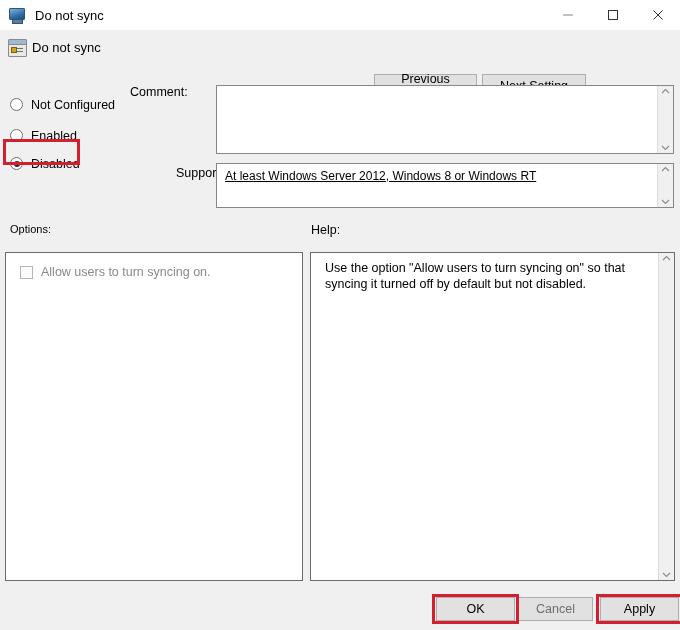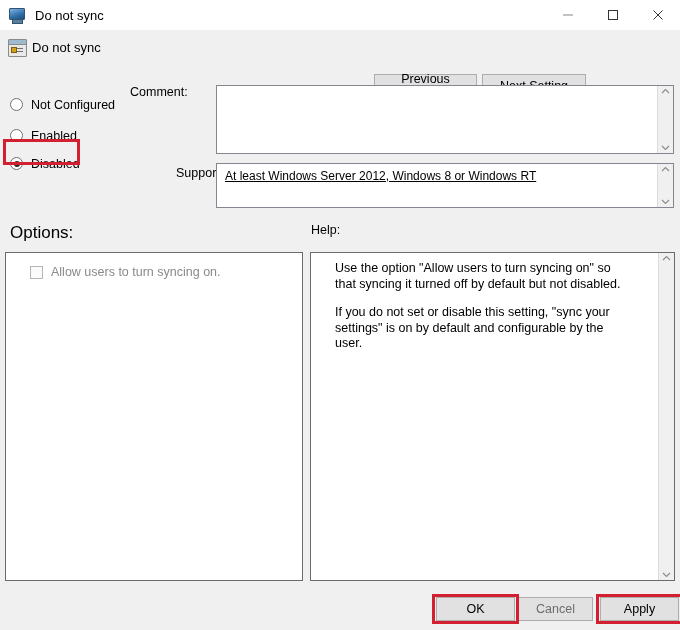--- a/index.html
+++ b/index.html
@@ -230,21 +230,21 @@
     align-items: center;
     padding: 2px 0;
     box-sizing: border-box;
   }
   .vscroll svg { display: block; }
 
   
   #options-label {
     position: absolute;
     left: 10px; top: 223px;
-    font-size: 17px;
+    font-size: 11px;
   }
   #help-label {
     position: absolute;
     left: 311px; top: 223px;
     font-size: 12.5px;
   }
   .panel {
     position: absolute;
     background: #ffffff;
     border: 1px solid #6b6b6b;
@@ -254,21 +254,21 @@
   #options-panel {
     left: 5px; top: 252px;
     width: 298px; height: 329px;
   }
   #help-panel {
     left: 310px; top: 252px;
     width: 365px; height: 329px;
   }
   .panel-body {
     flex: 1 1 auto;
-    padding: 8px 24px;
+    padding: 8px 14px;
     overflow: hidden;
   }
   .help-para {
     font-size: 12.5px;
     line-height: 15.5px;
     margin: 0 0 13px 0;
   }
   .help-para:last-child { margin-bottom: 0; }
 
   .checkbox-row {
@@ -403,21 +403,20 @@
       <span class="checkbox"></span>
       <span class="checkbox-label">Allow users to turn syncing on.</span>
     </div>
   </div>
 </div>
 
 <div id="help-label">Help:</div>
 <div class="panel" id="help-panel">
   <div class="panel-body">
     <p class="help-para">Use the option "Allow users to turn syncing on" so that syncing it turned off by default but not disabled.</p>
-    <p class="help-para">If you do not set or disable this setting, "sync your settings" is on by default and configurable by the user.</p>
   </div>
   <div class="vscroll">
     <span>
       <svg width="9" height="6" viewBox="0 0 9 6">
           <polyline points="1,5 4.5,1.5 8,5" fill="none" stroke="#8a8a8a" stroke-width="1.1"></polyline>
         </svg>
     </span>
     <span>
       <svg width="9" height="6" viewBox="0 0 9 6">
           <polyline points="1,1 4.5,4.5 8,1" fill="none" stroke="#8a8a8a" stroke-width="1.1"></polyline>

